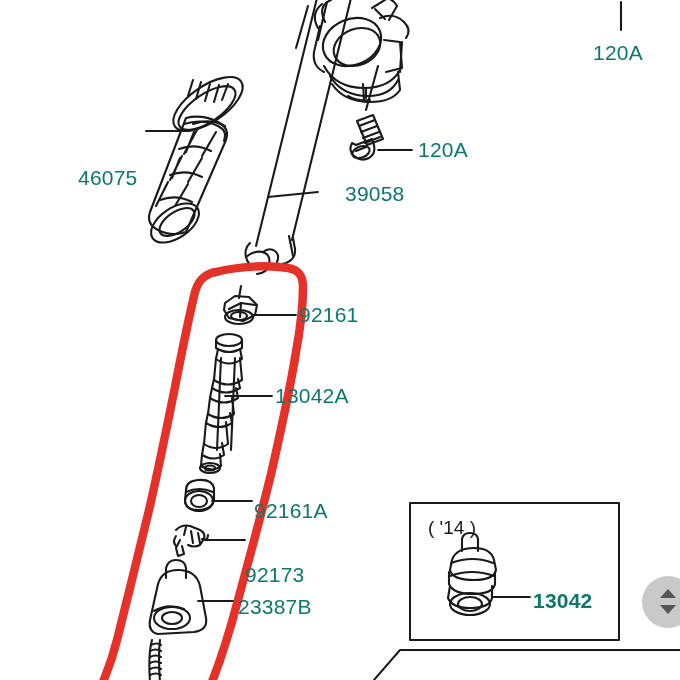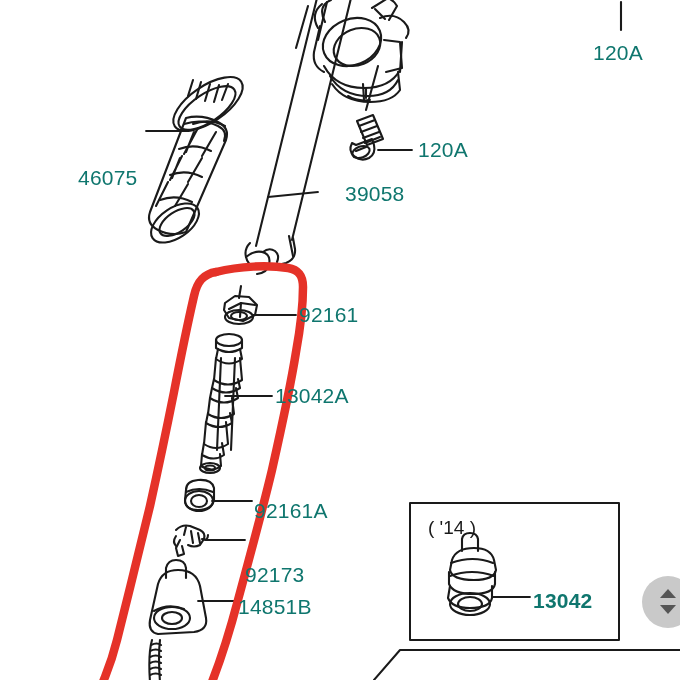--- a/index.html
+++ b/index.html
@@ -191,21 +191,21 @@
   </svg>
 
   <div class="lbl" style="left:78px;top:121px;margin-top:45px;">46075</div>
   <div class="lbl" style="left:325px;top:182px;margin-left:20px;">39058</div>
   <div class="lbl" style="left:593px;top:41px;">120A</div>
   <div class="lbl" style="left:418px;top:138px;">120A</div>
   <div class="lbl" style="left:299px;top:303px;">92161</div>
   <div class="lbl" style="left:275px;top:384px;">13042A</div>
   <div class="lbl" style="left:254px;top:479px;margin-top:20px;">92161A</div>
   <div class="lbl" style="left:245px;top:529px;margin-top:34px;">92173</div>
-  <div class="lbl" style="left:238px;top:595px;">14851B</div>
+  <div class="lbl" style="left:238px;top:595px;">23387B</div>
 
   <div class="inset-year" style="left:428px;top:517px;">( '14 )</div>
   <div class="lbl" style="left:533px;top:589px;font-weight:bold;">13042</div>
 
   <div id="scrollbtn">
     <div class="tri up"></div>
     <div class="tri dn"></div>
   </div>
 
 </div>

